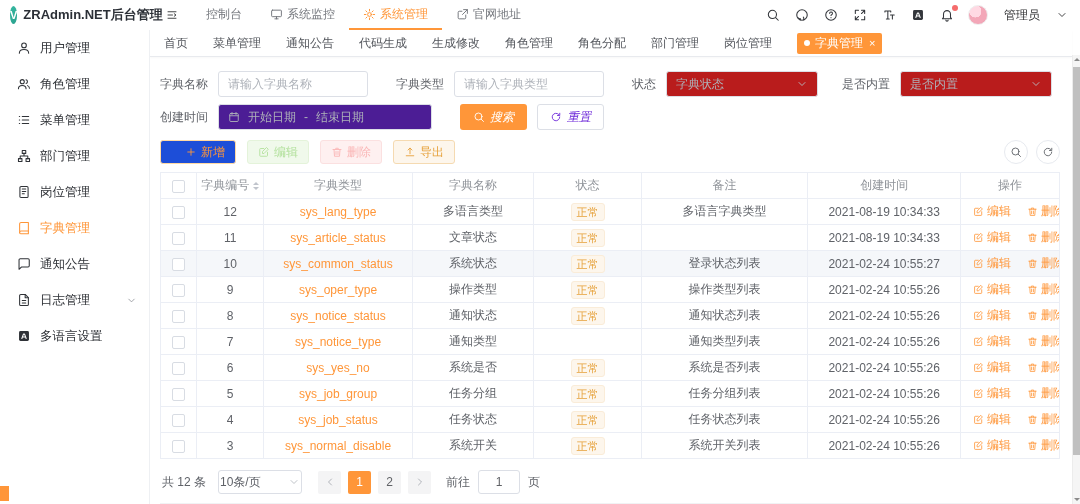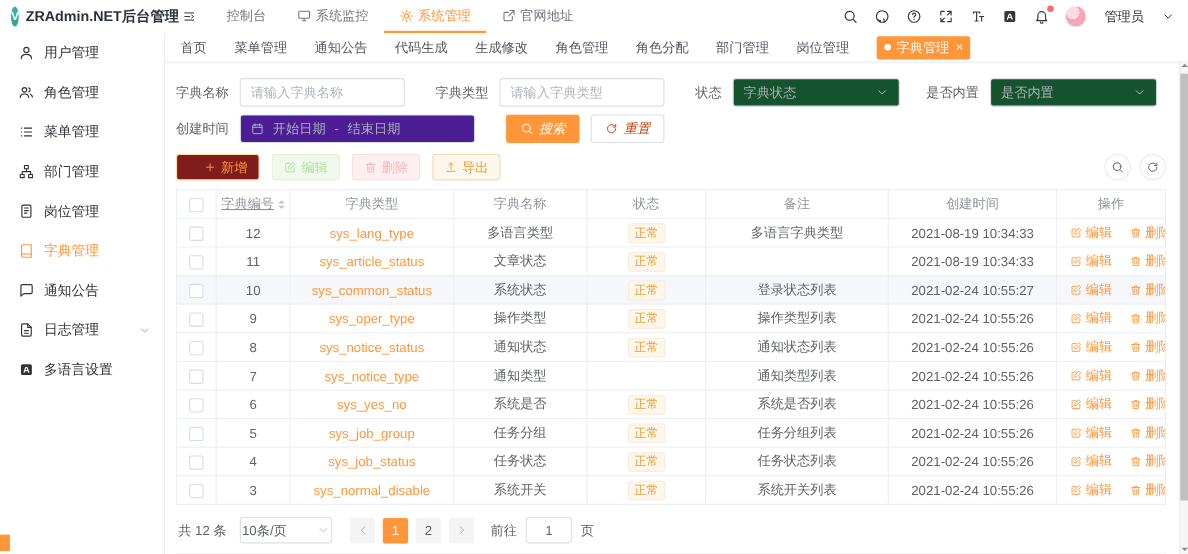--- a/index.html
+++ b/index.html
@@ -38,47 +38,47 @@
   .tab .tclose { font-size:11px; margin-left:1px; }
 
   .content { padding:7px 12px 0 10px; }
 
   
   .frow { display:flex; align-items:center; margin-top:7px; }
   .flabel { color:#5f6268; margin-right:10px; white-space:nowrap; }
   .inp { height:26px; border:1px solid #dcdfe6; border-radius:3px; padding:0 9px; font-size:12px; color:#606266; font-family:inherit; background:#fff; }
   .inp::placeholder { color:#aeb2b9; }
   .w150 { width:150px; } 
-  .sel { width:152px; height:26px; border:1px solid #dcdfe6; border-radius:3px; display:flex; align-items:center; justify-content:space-between; padding:0 9px; color:#aeb2b9; cursor:pointer; background:#14532d; }
+  .sel { width:152px; height:26px; border:1px solid #dcdfe6; border-radius:3px; display:flex; align-items:center; justify-content:space-between; padding:0 9px; color:#aeb2b9; cursor:pointer; background:#b91c1c; }
   .sel .chev { color:#b8bcc2; display:flex; }
   .gap28 { width:28px; } .gap24 { width:24px; }
   .daterange { width:214px; height:26px; border:1px solid #dcdfe6; border-radius:3px; display:flex; align-items:center; gap:8px; padding:0 9px; color:#aeb2b9; background:#4c1d95; }
   .daterange .sep { color:#aeb2b9; }
   .btn { height:26px; border-radius:3px; display:inline-flex; align-items:center; gap:5px; padding:0 12px; cursor:pointer; font-size:12px; border:1px solid transparent; white-space:nowrap;font-style:italic; }
   .btn-search { background:var(--accent); color:#fff; margin-left:28px; }
-  .btn-reset { background:#fff; color:#c2410c; border-color:#dcdfe6; margin-left:10px; }
+  .btn-reset { background:#fff; color:#6d28d9; border-color:#dcdfe6; margin-left:10px; }
 
   
   .toolbar { display:flex; align-items:center; margin-top:10px; }
   .tbtn { height:24px; border-radius:3px; display:inline-flex; align-items:center; gap:4px; padding:0 10px; cursor:pointer; margin-right:11px; border:1px solid transparent; }
-  .tbtn-add { color:var(--accent); background:#7f1d1d; border-color:#ffd9a3;padding-left:24px; }
+  .tbtn-add { color:var(--accent); background:#1d4ed8; border-color:#ffd9a3;padding-left:24px; }
   .tbtn-edit { color:#b3e19d; background:#f0f9eb; border-color:#e4f3da; cursor:not-allowed; }
   .tbtn-del { color:#fab6b6; background:#fef0f0; border-color:#fbe0e0; cursor:not-allowed; }
   .tbtn-exp { color:#e6a23c; background:#fdf6ec; border-color:#f5dab1; }
   .tright { margin-left:auto; display:flex; gap:8px; }
   .cbtn { width:24px; height:24px; border-radius:50%; border:1px solid #e7eaef; display:flex; align-items:center; justify-content:center; color:#5f6268; cursor:pointer; background:#fff; }
 
   
   table { width:100%; border-collapse:collapse; margin-top:8px; table-layout:fixed; }
   th,td { border:1px solid #ebeef5; height:26px; text-align:center; font-weight:normal; padding:0 4px; overflow:hidden; white-space:nowrap; }
   th { color:#8f9399; }
   td { color:#5f6268; }
   tr.hl td { background:#f5f7fa; }
   .cb { display:inline-block; width:13px; height:13px; border:1px solid #d8dce3; border-radius:2px; background:#fff; vertical-align:middle; cursor:pointer; }
-  .thflex { display:inline-flex; align-items:center; gap:4px;text-decoration:underline; }
+  .thflex { display:inline-flex; align-items:center; gap:4px; }
   .carets { display:inline-flex; flex-direction:column; gap:2px; }
   .carets i { width:0; height:0; border:3.5px solid transparent; display:block; }
   .carets .up { border-bottom-color:#c0c4cc; border-top-width:0; }
   .carets .dn { border-top-color:#c0c4cc; border-bottom-width:0; }
   .link { color:var(--accent); cursor:pointer; text-decoration:none; }
   .tag { display:inline-block; background:#fdf6ec; border:1px solid #faecd8; color:#e6a23c; border-radius:3px; font-size:11px; line-height:16px; padding:0 5px; }
   .act { color:var(--accent); cursor:pointer; text-decoration:none; display:inline-flex; align-items:center; gap:3px; margin:0 8px; }
 
   
   .pager { display:flex; align-items:center; margin-top:11px; padding-left:2px; color:#5f6268; }

